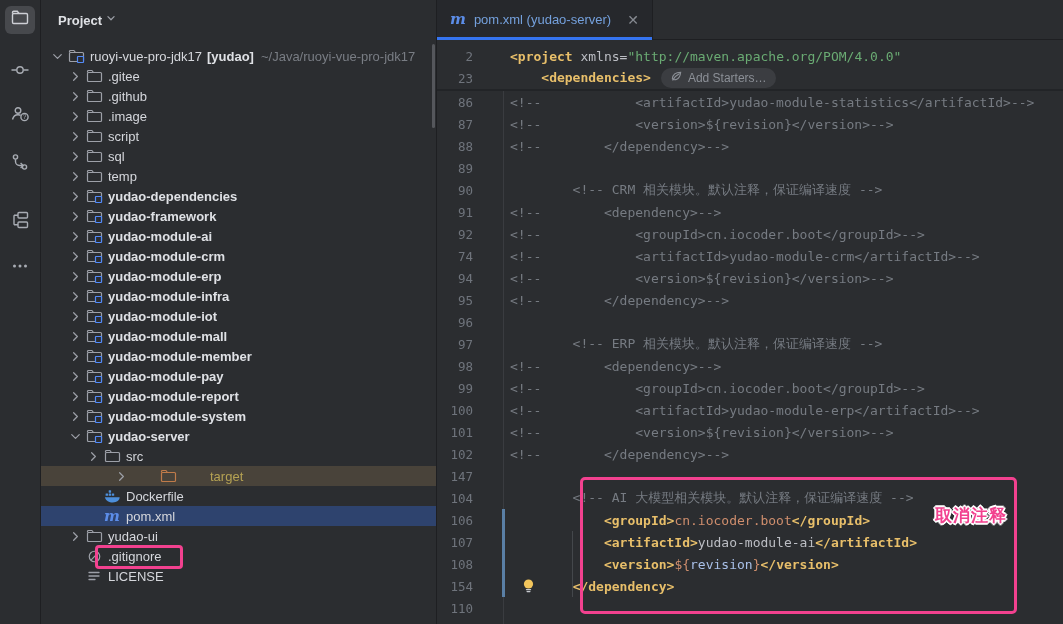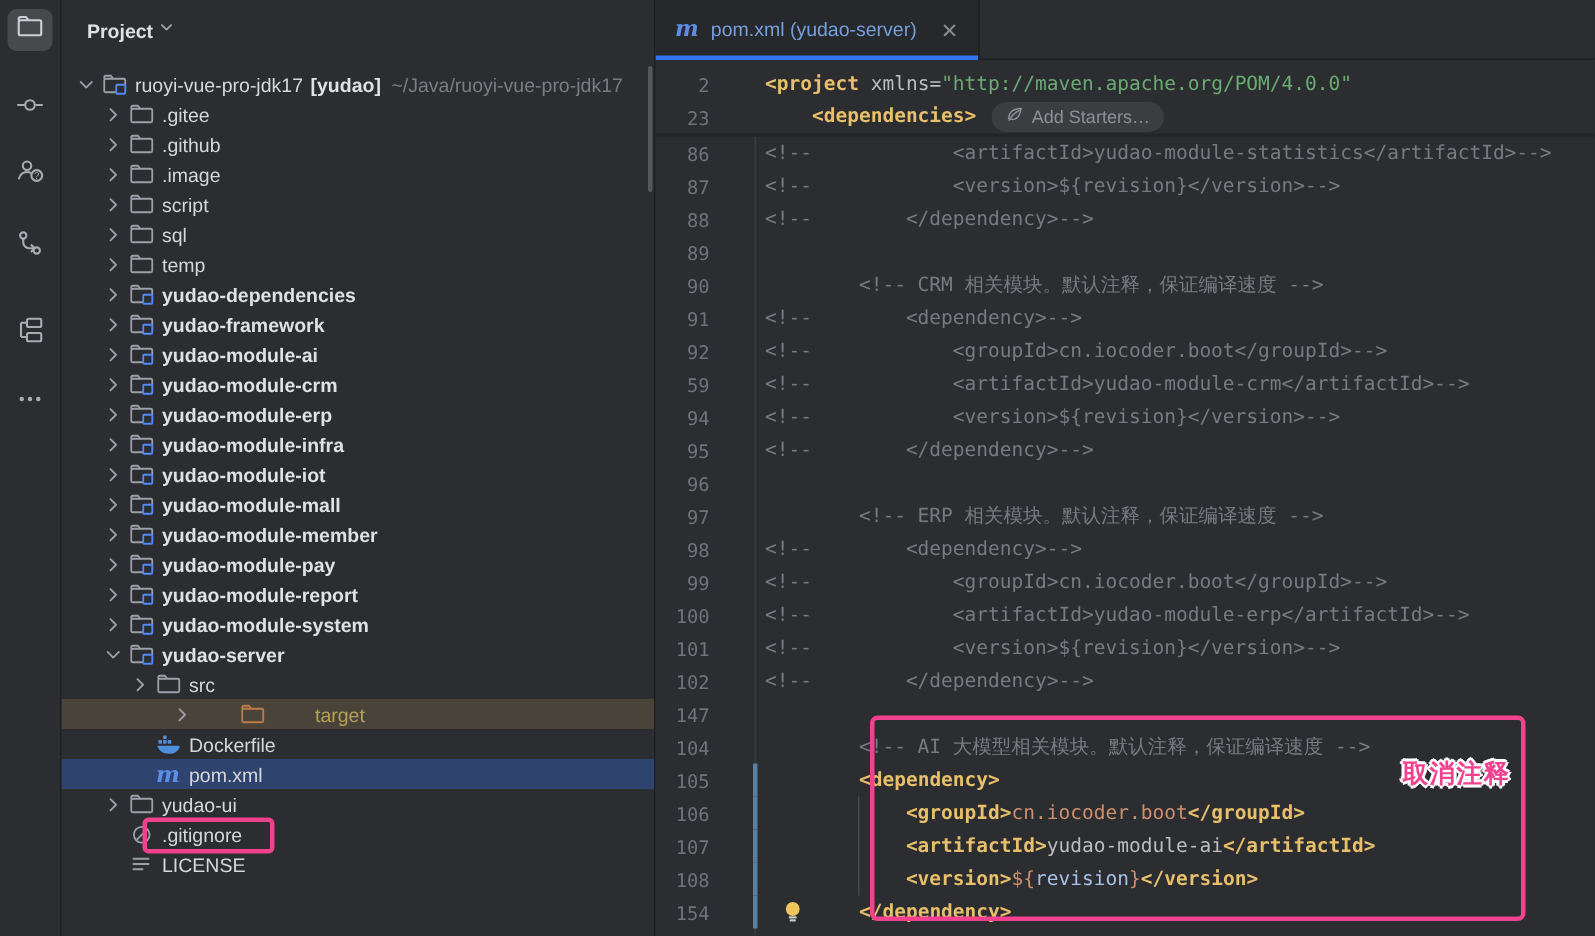--- a/index.html
+++ b/index.html
@@ -570,21 +570,21 @@
         </div>
         <div class="cl">
           <span class="ln">91</span>
           <span class="lc"><span class="cmt">&lt;!--        &lt;dependency&gt;--&gt;</span></span>
         </div>
         <div class="cl">
           <span class="ln">92</span>
           <span class="lc"><span class="cmt">&lt;!--            &lt;groupId&gt;cn.iocoder.boot&lt;/groupId&gt;--&gt;</span></span>
         </div>
         <div class="cl">
-          <span class="ln">59</span>
+          <span class="ln">74</span>
           <span class="lc"><span class="cmt">&lt;!--            &lt;artifactId&gt;yudao-module-crm&lt;/artifactId&gt;--&gt;</span></span>
         </div>
         <div class="cl">
           <span class="ln">94</span>
           <span class="lc"><span class="cmt">&lt;!--            &lt;version&gt;${revision}&lt;/version&gt;--&gt;</span></span>
         </div>
         <div class="cl">
           <span class="ln">95</span>
           <span class="lc"><span class="cmt">&lt;!--        &lt;/dependency&gt;--&gt;</span></span>
         </div>
@@ -616,25 +616,20 @@
           <span class="ln">102</span>
           <span class="lc"><span class="cmt">&lt;!--        &lt;/dependency&gt;--&gt;</span></span>
         </div>
         <div class="cl">
           <span class="ln">147</span>
           <span class="lc"></span>
         </div>
         <div class="cl">
           <span class="ln">104</span>
           <span class="lc"><span class="cmt">        &lt;!-- AI 大模型相关模块。默认注释，保证编译速度 --&gt;</span></span>
-        </div>
-        <div class="cl">
-          <span class="chg"></span>
-          <span class="ln">105</span>
-          <span class="lc"><span class="plain">        </span><span class="tag">&lt;dependency&gt;</span></span>
         </div>
         <div class="cl">
           <span class="chg"></span>
           <span class="ln">106</span>
           <span class="lc"><span class="plain">            </span><span class="tag">&lt;groupId&gt;</span><span class="oval">cn.iocoder.boot</span><span class="tag">&lt;/groupId&gt;</span></span>
         </div>
         <div class="cl">
           <span class="chg"></span>
           <span class="ln">107</span>
           <span class="lc"><span class="plain">            </span><span class="tag">&lt;artifactId&gt;</span><span class="gval">yudao-module-ai</span><span class="tag">&lt;/artifactId&gt;</span></span>

